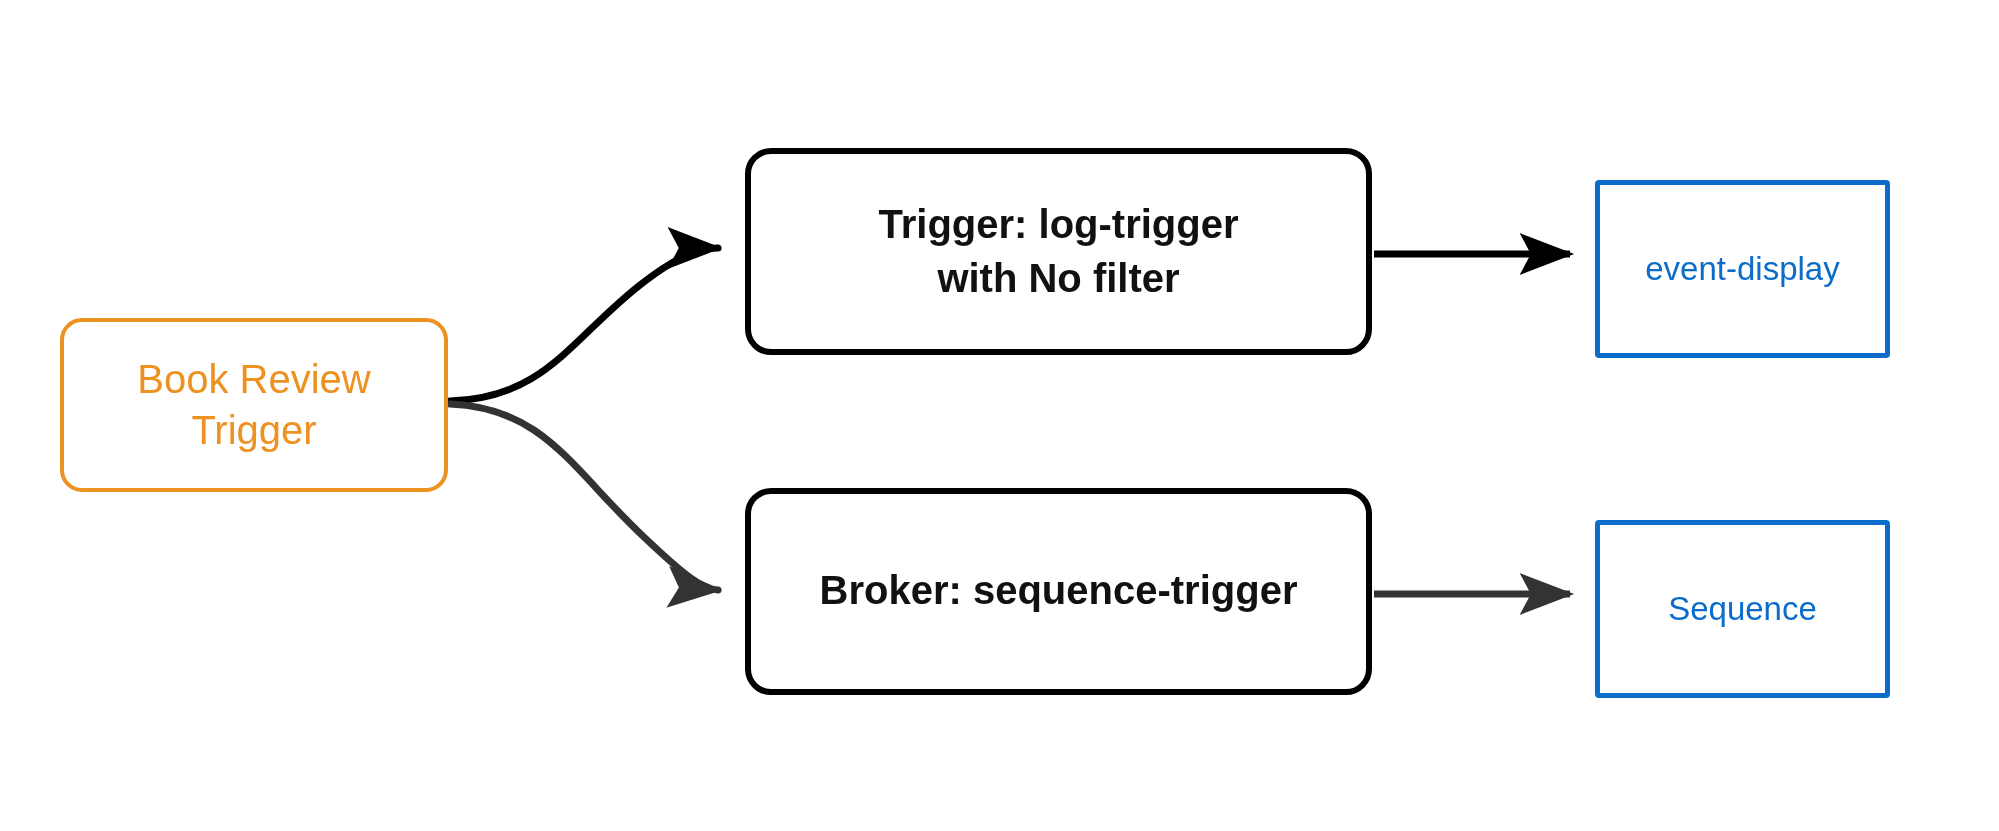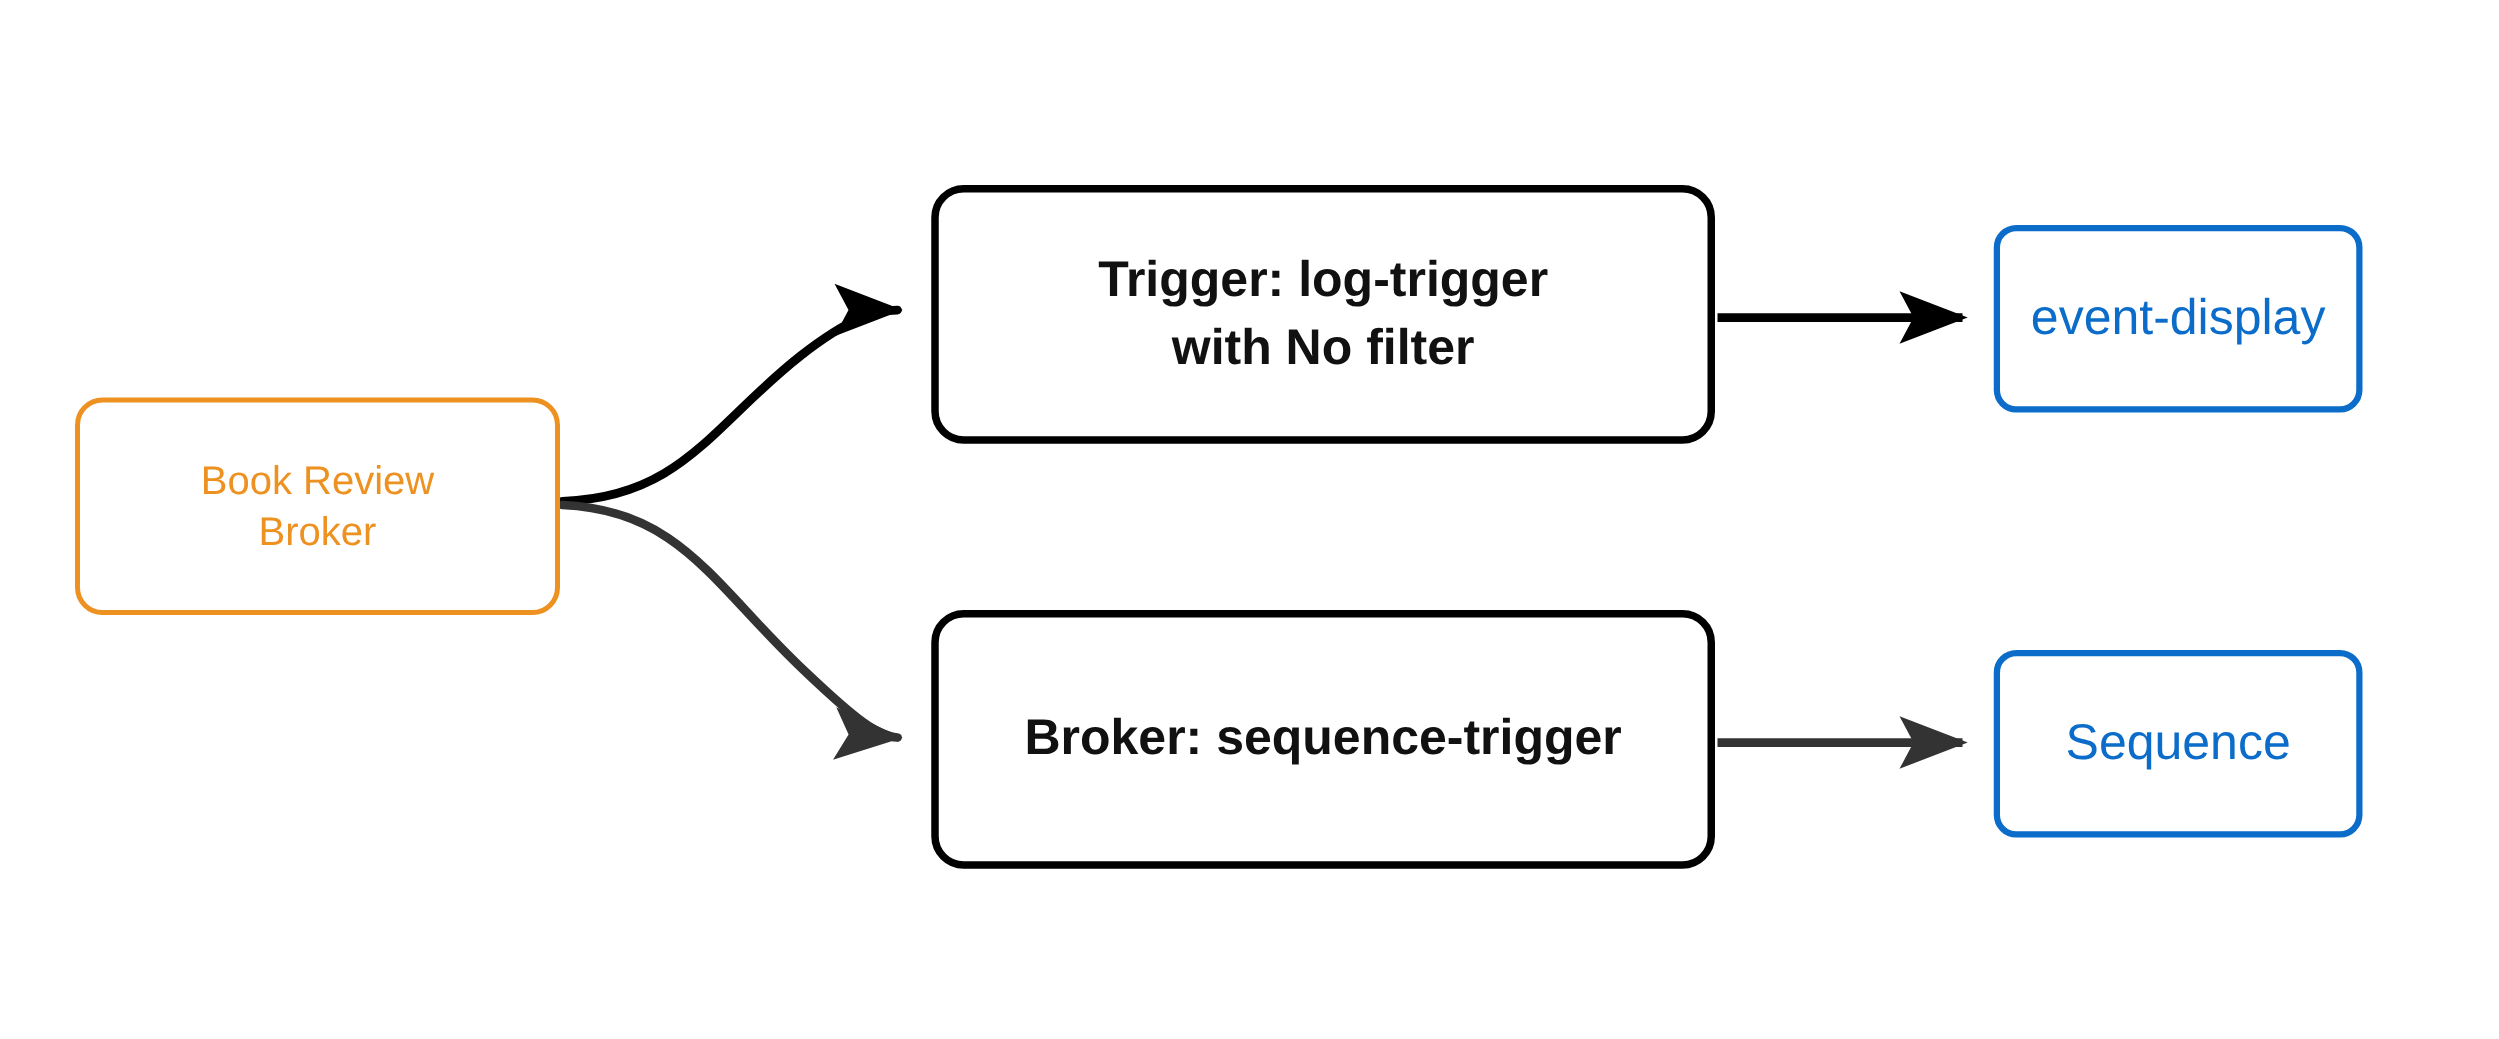--- a/index.html
+++ b/index.html
@@ -37,21 +37,21 @@
   }
   
   .node-broker {
     left: 60px;
     top: 318px;
     width: 388px;
     height: 174px;
     border: 4px solid #ed9121;
     border-radius: 22px;
     color: #ed9121;
-    font-size: 32px;
+    font-size: 40px;
   }
   .node-broker .line { display: block; white-space: nowrap; }
   
   .node-trigger {
     left: 745px;
     width: 627px;
     height: 207px;
     border: 6px solid #000000;
     border-radius: 26px;
     color: #111111;
@@ -65,25 +65,25 @@
     margin-bottom: 2px;
   }
   .node-trigger .subtitle {
     font-weight: bold;
     white-space: nowrap;
   }
   
   .node-sink {
     left: 1595px;
     width: 295px;
-    height: 150px;
+    height: 178px;
     border: 5px solid #0b6cc9;
-    border-radius: 18px;
+    border-radius: 4px;
     color: #0b6cc9;
-    font-size: 40px;
+    font-size: 33px;
   }
   .node-sink-event { top: 180px; }
   .node-sink-sequence { top: 520px; }
   .node-sink .line { white-space: nowrap; }
 </style>
 </head>
 <body>
 
 <div id="canvas">
 
@@ -101,21 +101,21 @@
 
     <path d="M 450,404 C 545,408 572,470 645,538 C 684,575 702,589 718,590" fill="none" stroke="#333333" stroke-width="7" stroke-linecap="round" marker-end="url(#arrow-gray)"></path>
 
     <path d="M 1374,254 L 1570,254" fill="none" stroke="#000000" stroke-width="7" stroke-linecap="butt" marker-end="url(#arrow-black)"></path>
 
     <path d="M 1374,594 L 1570,594" fill="none" stroke="#333333" stroke-width="7" stroke-linecap="butt" marker-end="url(#arrow-gray)"></path>
   </svg>
 
   <div class="node node-broker">
     <span class="line">Book Review</span>
-    <span class="line">Broker</span>
+    <span class="line">Trigger</span>
   </div>
 
   <div class="node node-trigger node-trigger-log">
     <span class="title">Trigger: log-trigger</span>
     <span class="subtitle">with No filter</span>
   </div>
 
   <div class="node node-trigger node-trigger-sequence">
     <span class="title">Broker: sequence-trigger</span>
   </div>

